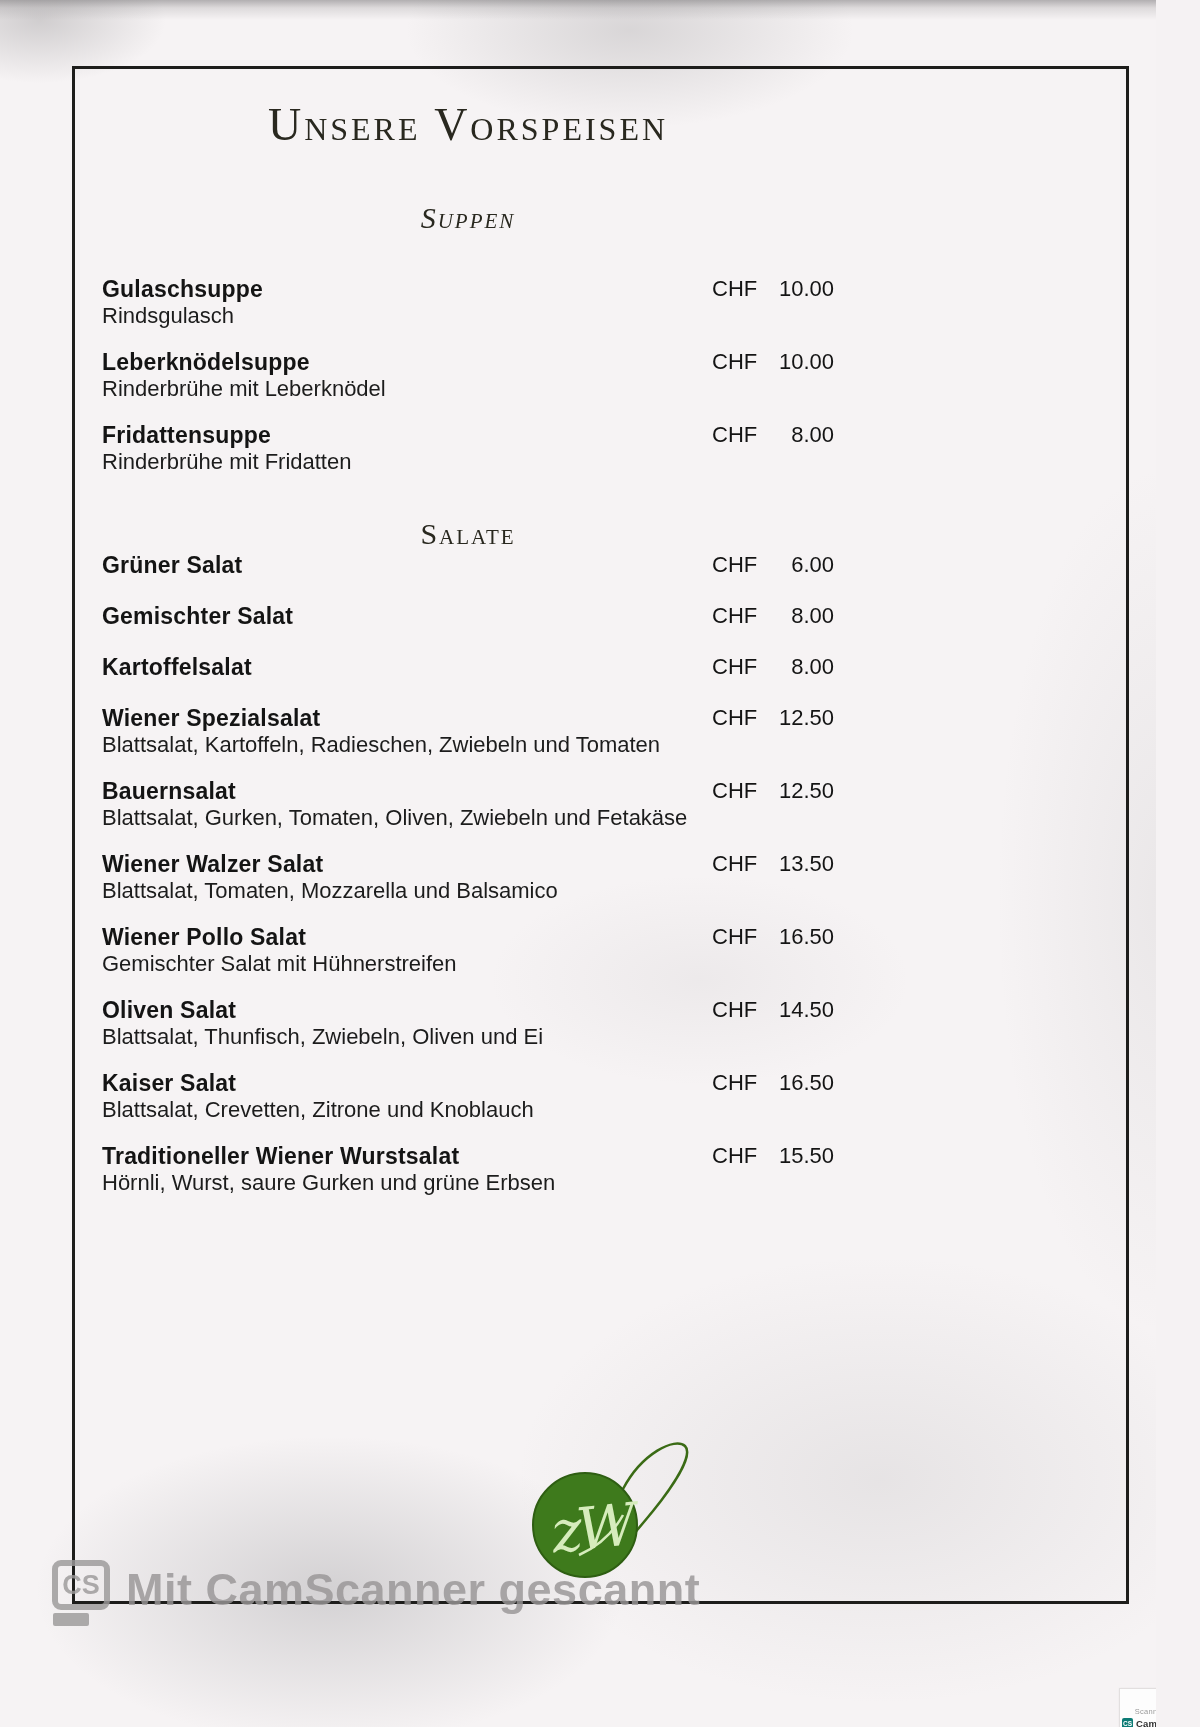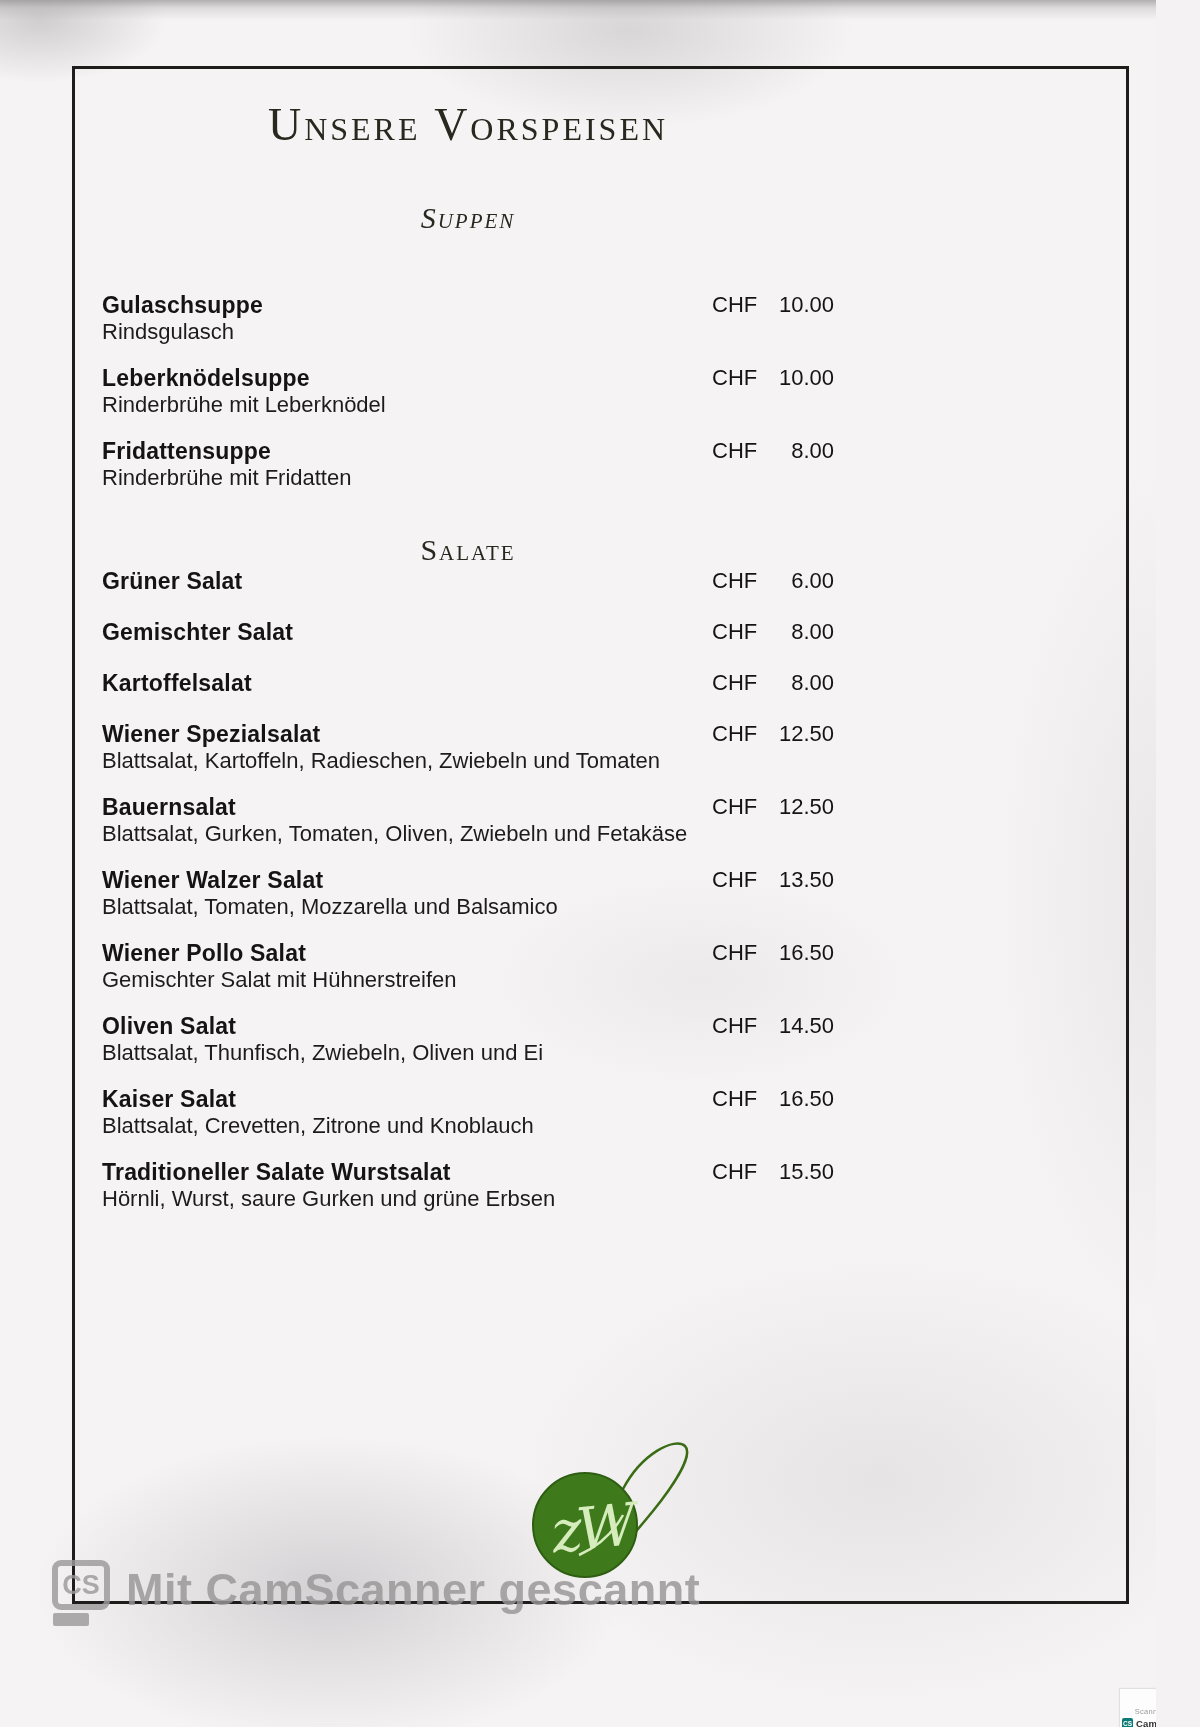--- a/index.html
+++ b/index.html
@@ -43,21 +43,21 @@
     font-family:"Liberation Serif",serif;
     font-variant:small-caps;
     font-weight:500;
     font-size:30px;line-height:1.2;
     letter-spacing:2px;
     text-align:center;
     color:#29281f;
   }
   .section-suppen h2{margin-top:48px;font-style:italic;}
   .section-salate h2{margin-top:40px;}
-  .section-suppen .items{margin-top:56px;}
+  .section-suppen .items{margin-top:40px;}
   .section-salate .items{}
   .menu-item{
     display:flex;justify-content:space-between;align-items:flex-start;
     margin-bottom:19px;
   }
   .menu-item.no-desc{margin-bottom:25px;}
   .item-name{
     font-weight:bold;font-size:23px;line-height:26px;color:#141414;
     letter-spacing:0.2px;
   }
@@ -250,21 +250,21 @@
       <div class="item-desc">Blattsalat, Crevetten, Zitrone und Knoblauch</div>
     </div>
     <div class="item-price">
       <span class="currency">CHF</span>
       <span class="amount">16.50</span>
     </div>
   </div>
 
   <div class="menu-item">
     <div class="item-text">
-      <div class="item-name">Traditioneller Salate Wurstsalat</div>
+      <div class="item-name">Traditioneller Wiener Wurstsalat</div>
       <div class="item-desc">Hörnli, Wurst, saure Gurken und grüne Erbsen</div>
     </div>
     <div class="item-price">
       <span class="currency">CHF</span>
       <span class="amount">15.50</span>
     </div>
   </div>
 </div>
     </section>
   </div>

